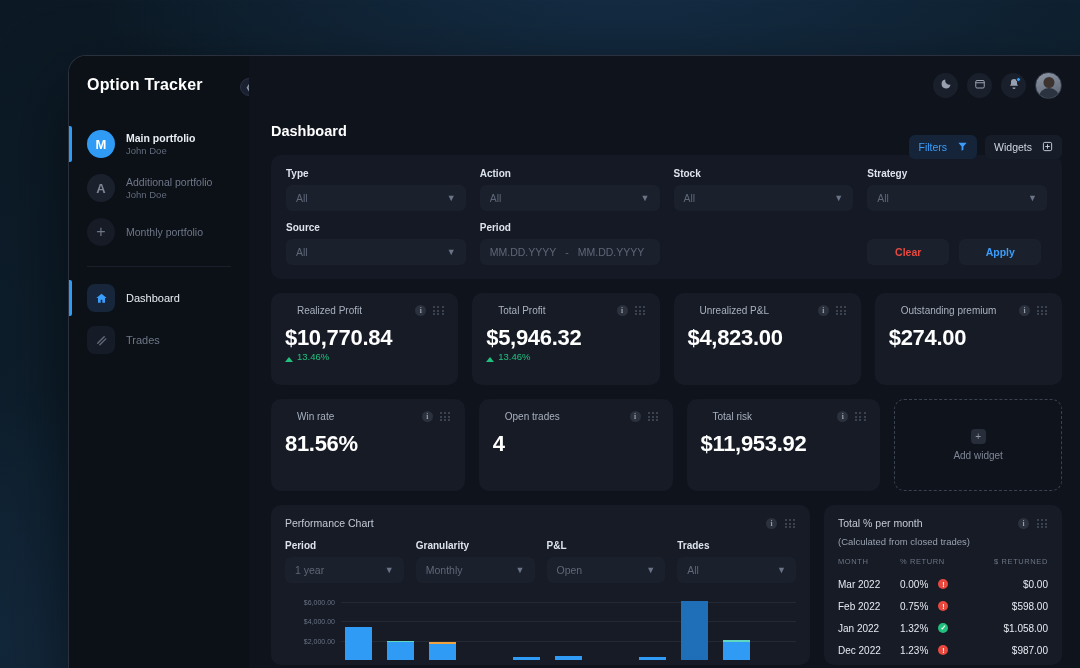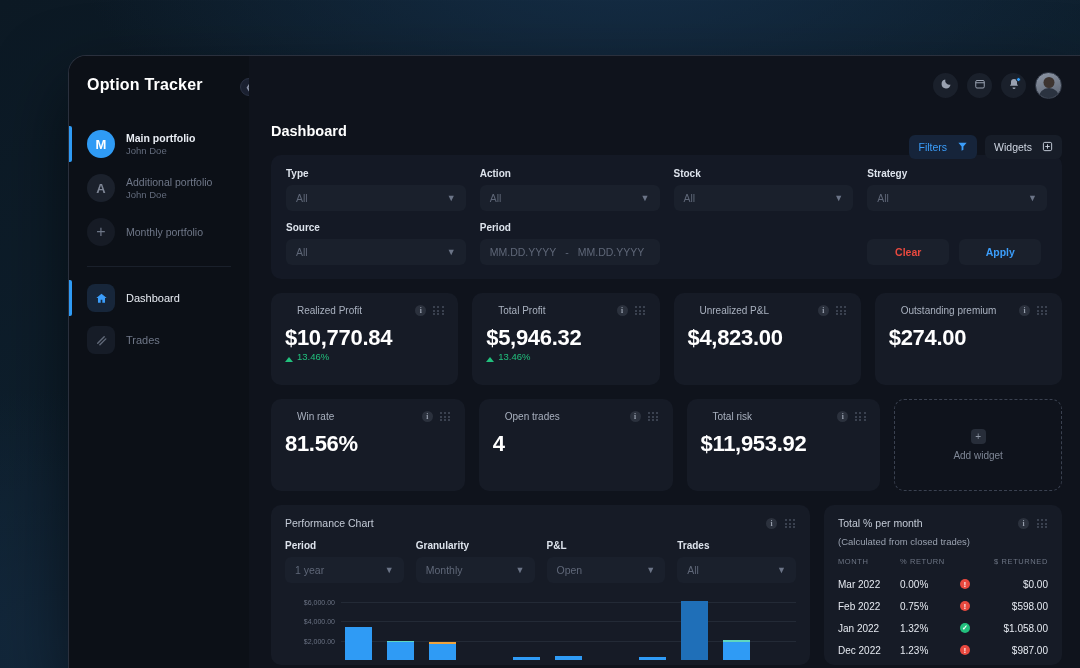--- a/index.html
+++ b/index.html
@@ -230,21 +230,21 @@
     padding:12px 14px 0 14px; height:160px; overflow:hidden;
   }
   .ret-sub { font-size:9.5px; color:#99a1af; margin-top:7px; }
   .ret-table { width:100%; border-collapse:collapse; margin-top:10px; }
   .ret-table th {
     font-size:7.5px; color:#6d7584; font-weight:normal; letter-spacing:.6px;
     text-align:left; padding-bottom:7px;
   }
   .ret-table th.r, .ret-table td.r { text-align:right; }
   .ret-table td { font-size:10px; color:#e6eaf1; padding:5.5px 0; }
-  .pct-cell { display:flex; align-items:center; gap:10px;justify-content:space-between; }
+  .pct-cell { display:flex; align-items:center; gap:10px; }
   .dot-ic {
     width:10px; height:10px; border-radius:50%;
     display:flex; align-items:center; justify-content:center;
     font-size:7px; color:#fff; font-weight:bold; flex:0 0 10px;
   }
   .dot-ic.bad { background:#e8493f; }
   .dot-ic.good { background:#22c07d; }
 </style>
 </head>
 <body>

